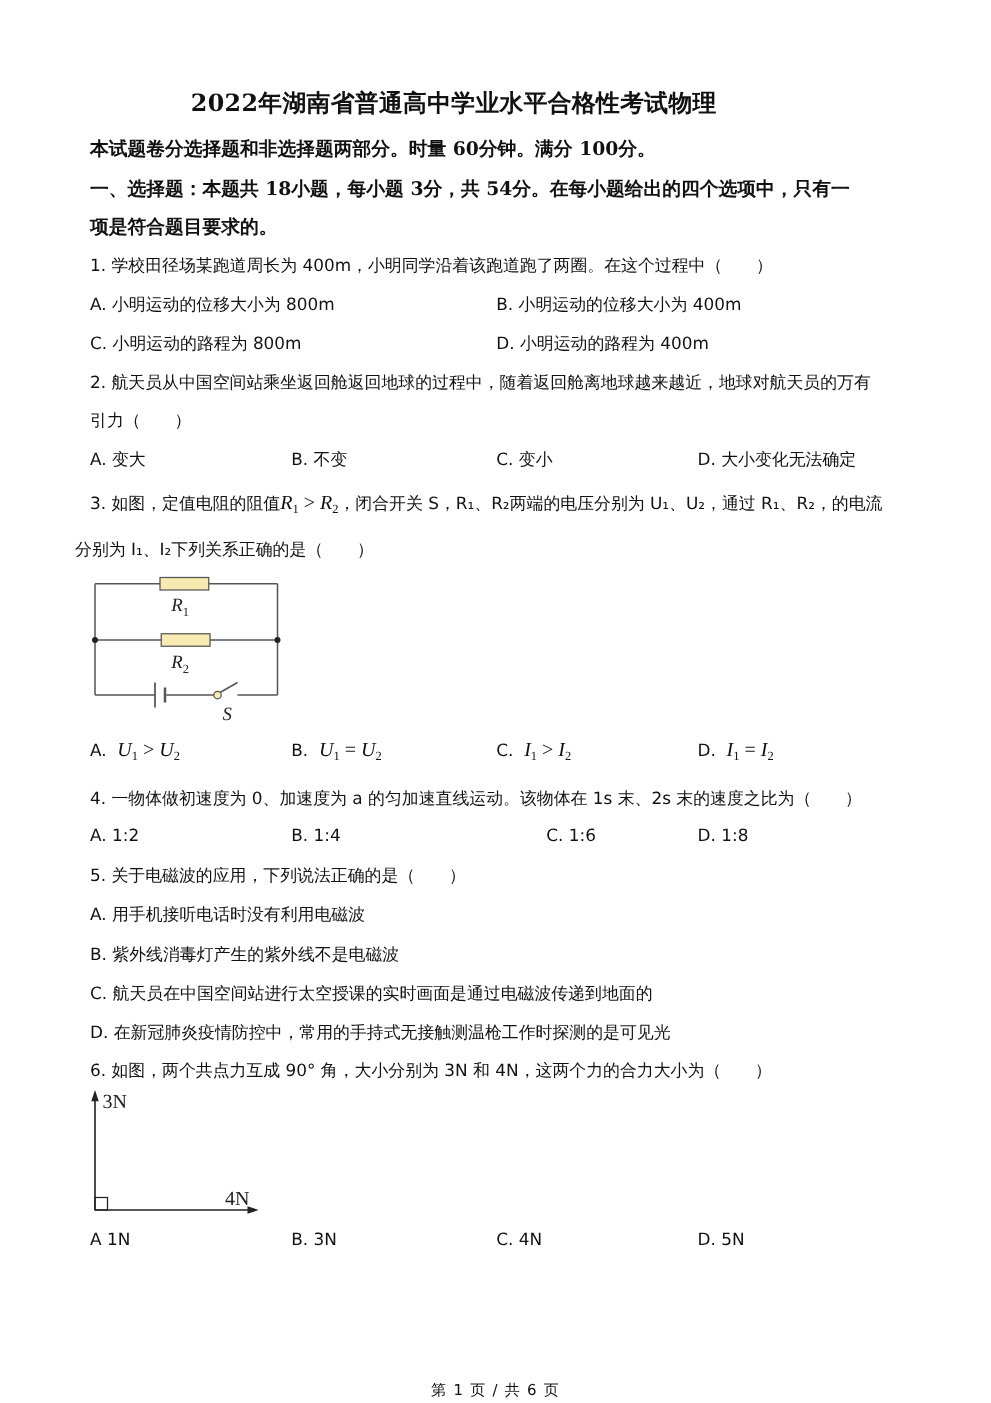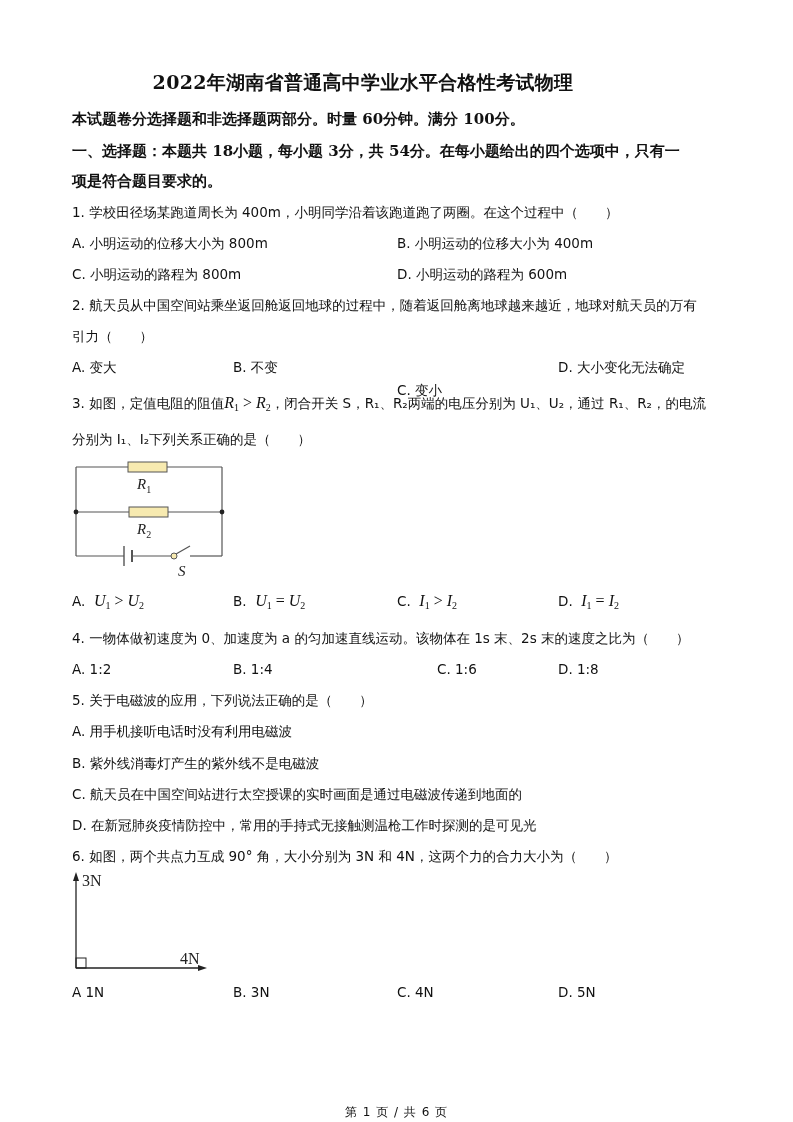--- a/index.html
+++ b/index.html
@@ -22,37 +22,37 @@
 
 <div class="abs bold" style="left:72px;top:110px;">本试题卷分选择题和非选择题两部分。时量 60分钟。满分 100分。</div>
 <div class="abs bold" style="left:72px;top:142px;">一、选择题：本题共 18小题，每小题 3分，共 54分。在每小题给出的四个选项中，只有一</div>
 <div class="abs bold" style="left:72px;top:172px;">项是符合题目要求的。</div>
 
 <div>
   <div class="abs q" style="left:72px;top:204px;">1. 学校田径场某跑道周长为 400m，小明同学沿着该跑道跑了两圈。在这个过程中（　　）</div>
   <div class="abs opt" style="left:72px;top:235px;">A. 小明运动的位移大小为 800m</div>
   <div class="abs opt" style="left:397px;top:235px;">B. 小明运动的位移大小为 400m</div>
   <div class="abs opt" style="left:72px;top:266px;">C. 小明运动的路程为 800m</div>
-  <div class="abs opt" style="left:397px;top:266px;">D. 小明运动的路程为 600m</div>
+  <div class="abs opt" style="left:397px;top:266px;">D. 小明运动的路程为 400m</div>
 </div>
 
 <div>
   <div class="abs q" style="left:72px;top:297px;">2. 航天员从中国空间站乘坐返回舱返回地球的过程中，随着返回舱离地球越来越近，地球对航天员的万有</div>
   <div class="abs q" style="left:72px;top:328px;">引力（　　）</div>
   <div class="abs opt" style="left:72px;top:359px;">A. 变大</div>
   <div class="abs opt" style="left:233px;top:359px;">B. 不变</div>
-  <div class="abs opt" style="left:397px;top:359px;margin-top:23px;">C. 变小</div>
+  <div class="abs opt" style="left:397px;top:359px;">C. 变小</div>
   <div class="abs opt" style="left:558px;top:359px;">D. 大小变化无法确定</div>
 </div>
 
 <div>
   <div class="abs q" style="left:72px;top:394px;">
     <span>3. 如图，定值电阻的阻值</span><span class="math"><span>R</span><span class="sub">1</span><span style="font-style:normal"> &gt; </span><span>R</span><span class="sub">2</span></span><span>，闭合开关 S，R₁、R₂两端的电压分别为 U₁、U₂，通过 R₁、R₂，的电流</span>
   </div>
-  <div class="abs q" style="left:72px;top:431px;">分别为 I₁、I₂下列关系正确的是（　　）</div>
+  <div class="abs q" style="left:60px;top:431px;">分别为 I₁、I₂下列关系正确的是（　　）</div>
 
   <svg class="abs" style="left:70px;top:458px;" width="160" height="122" viewBox="0 0 160 122">
     <g stroke="#555" stroke-width="1.2" fill="none">
 
       <line x1="6" y1="9" x2="58" y2="9"></line>
       <line x1="97" y1="9" x2="152" y2="9"></line>
 
       <line x1="6" y1="54" x2="59" y2="54"></line>
       <line x1="98" y1="54" x2="152" y2="54"></line>
 

